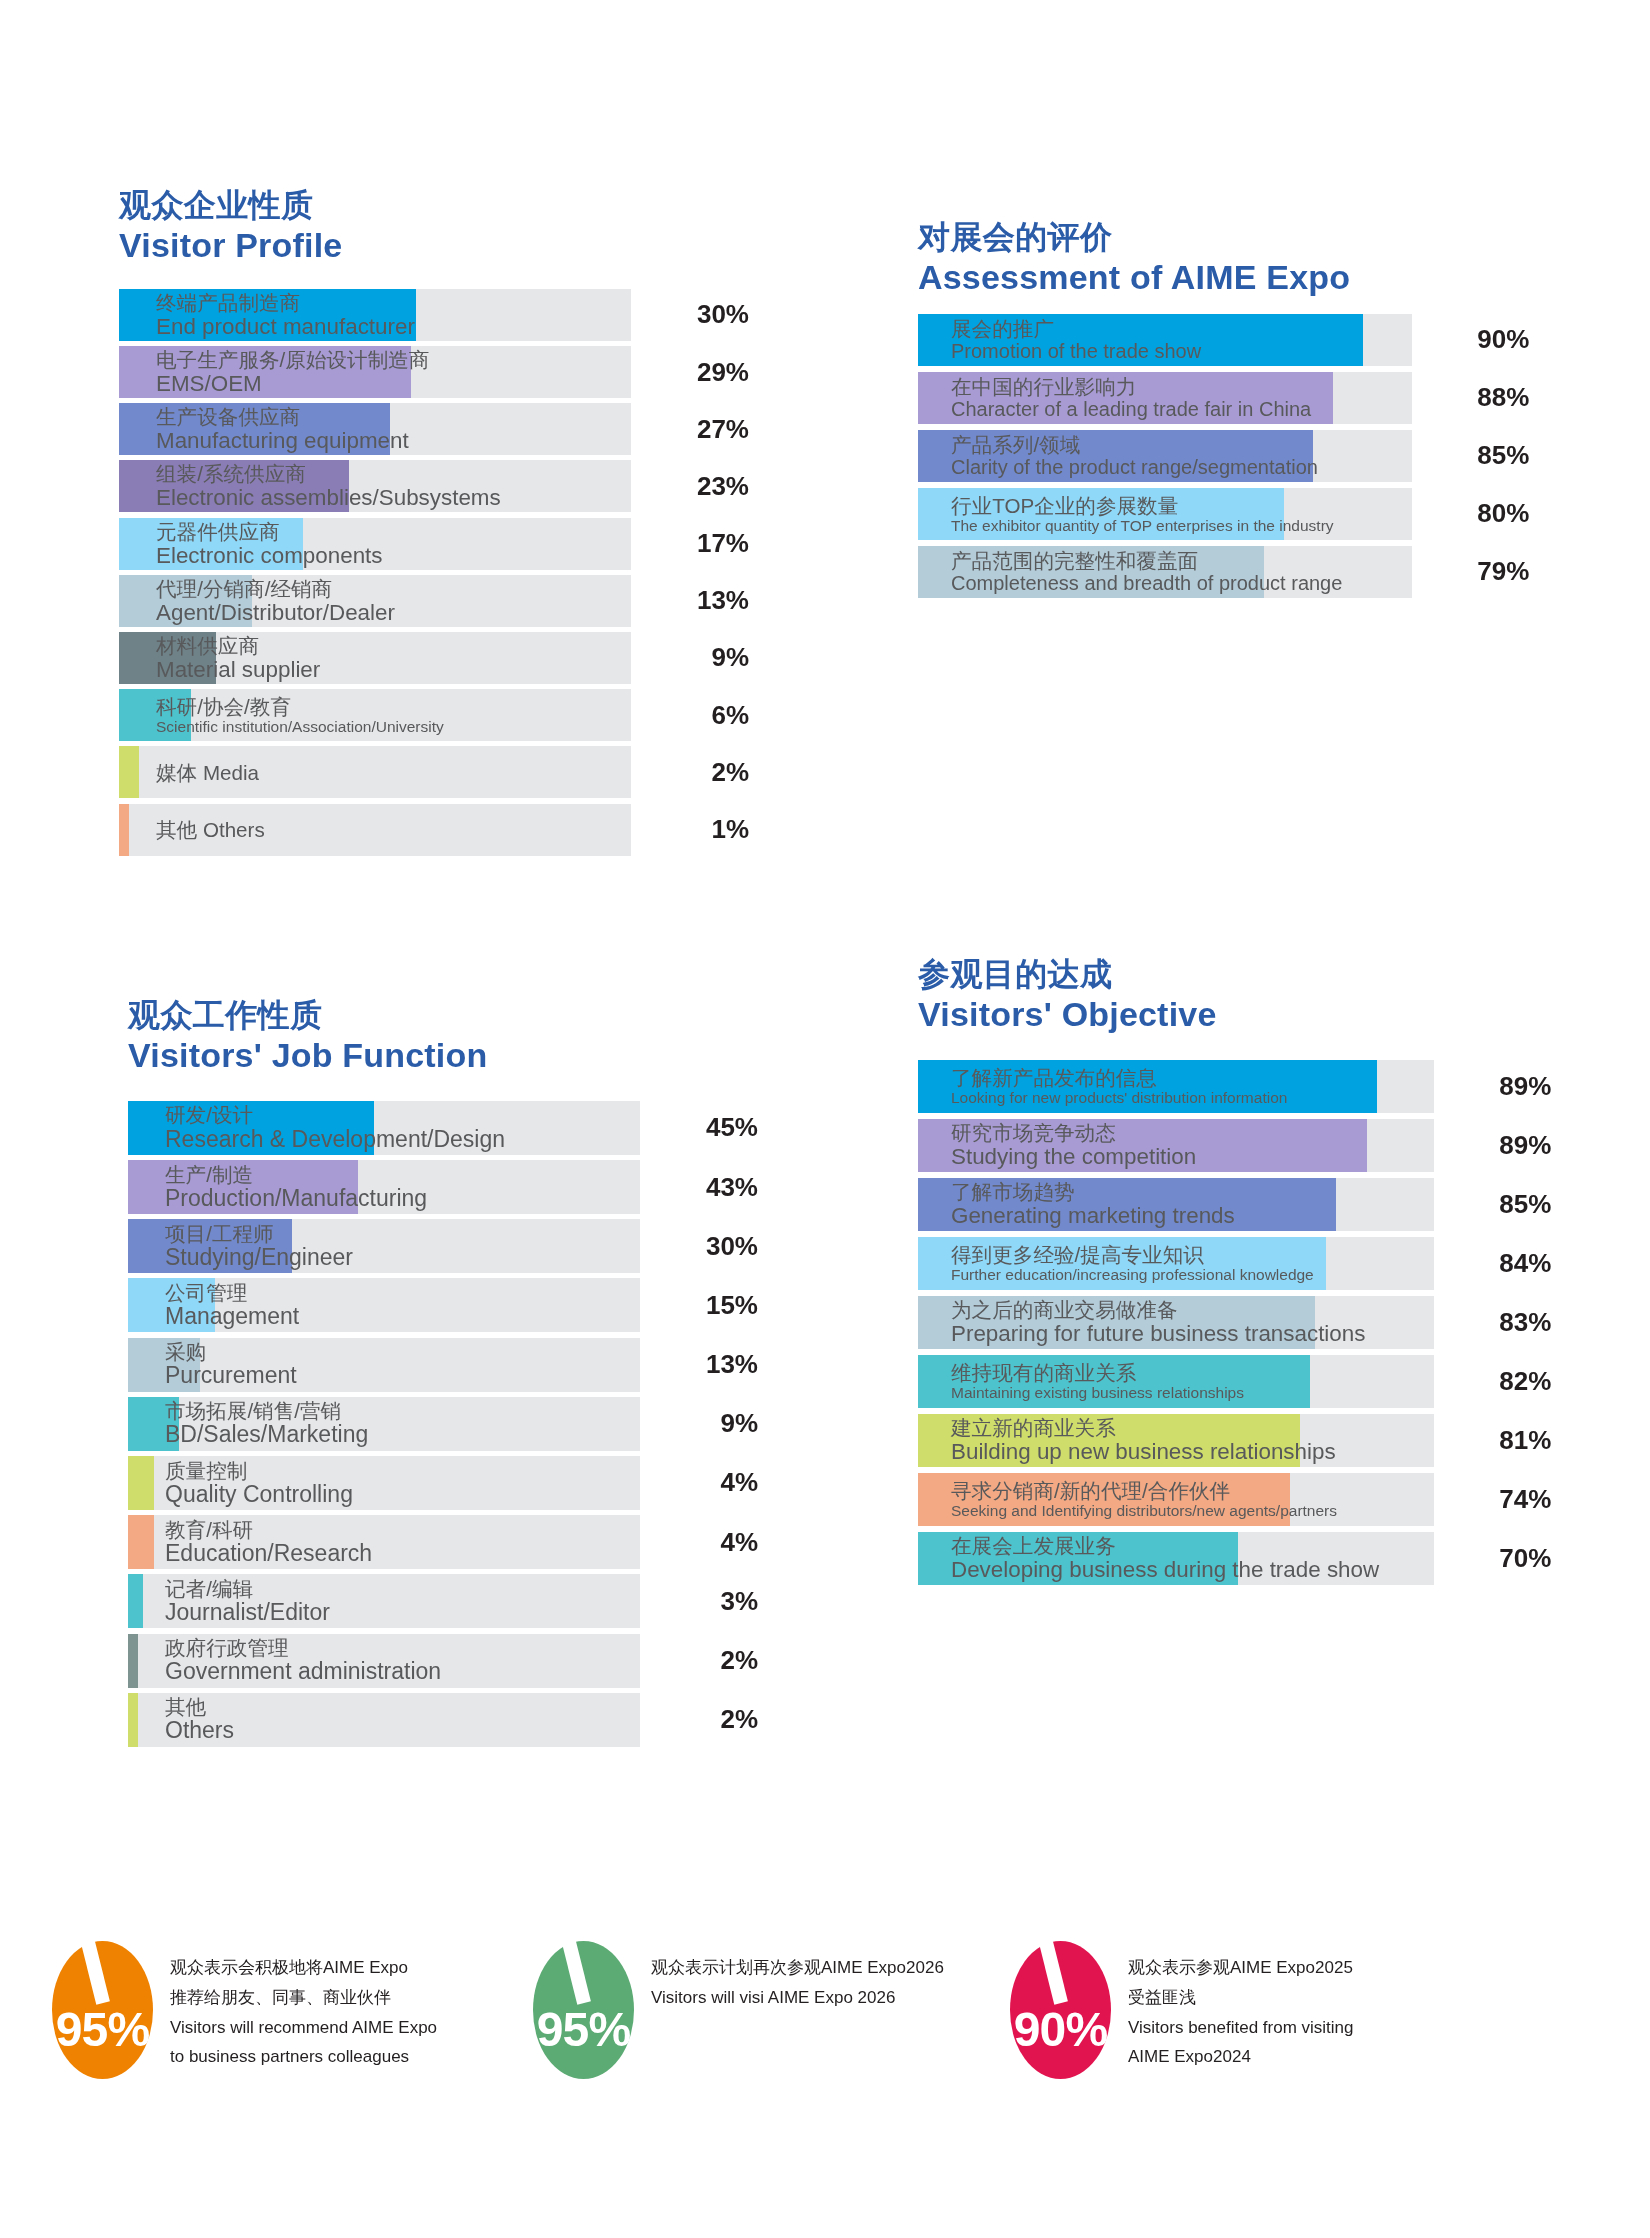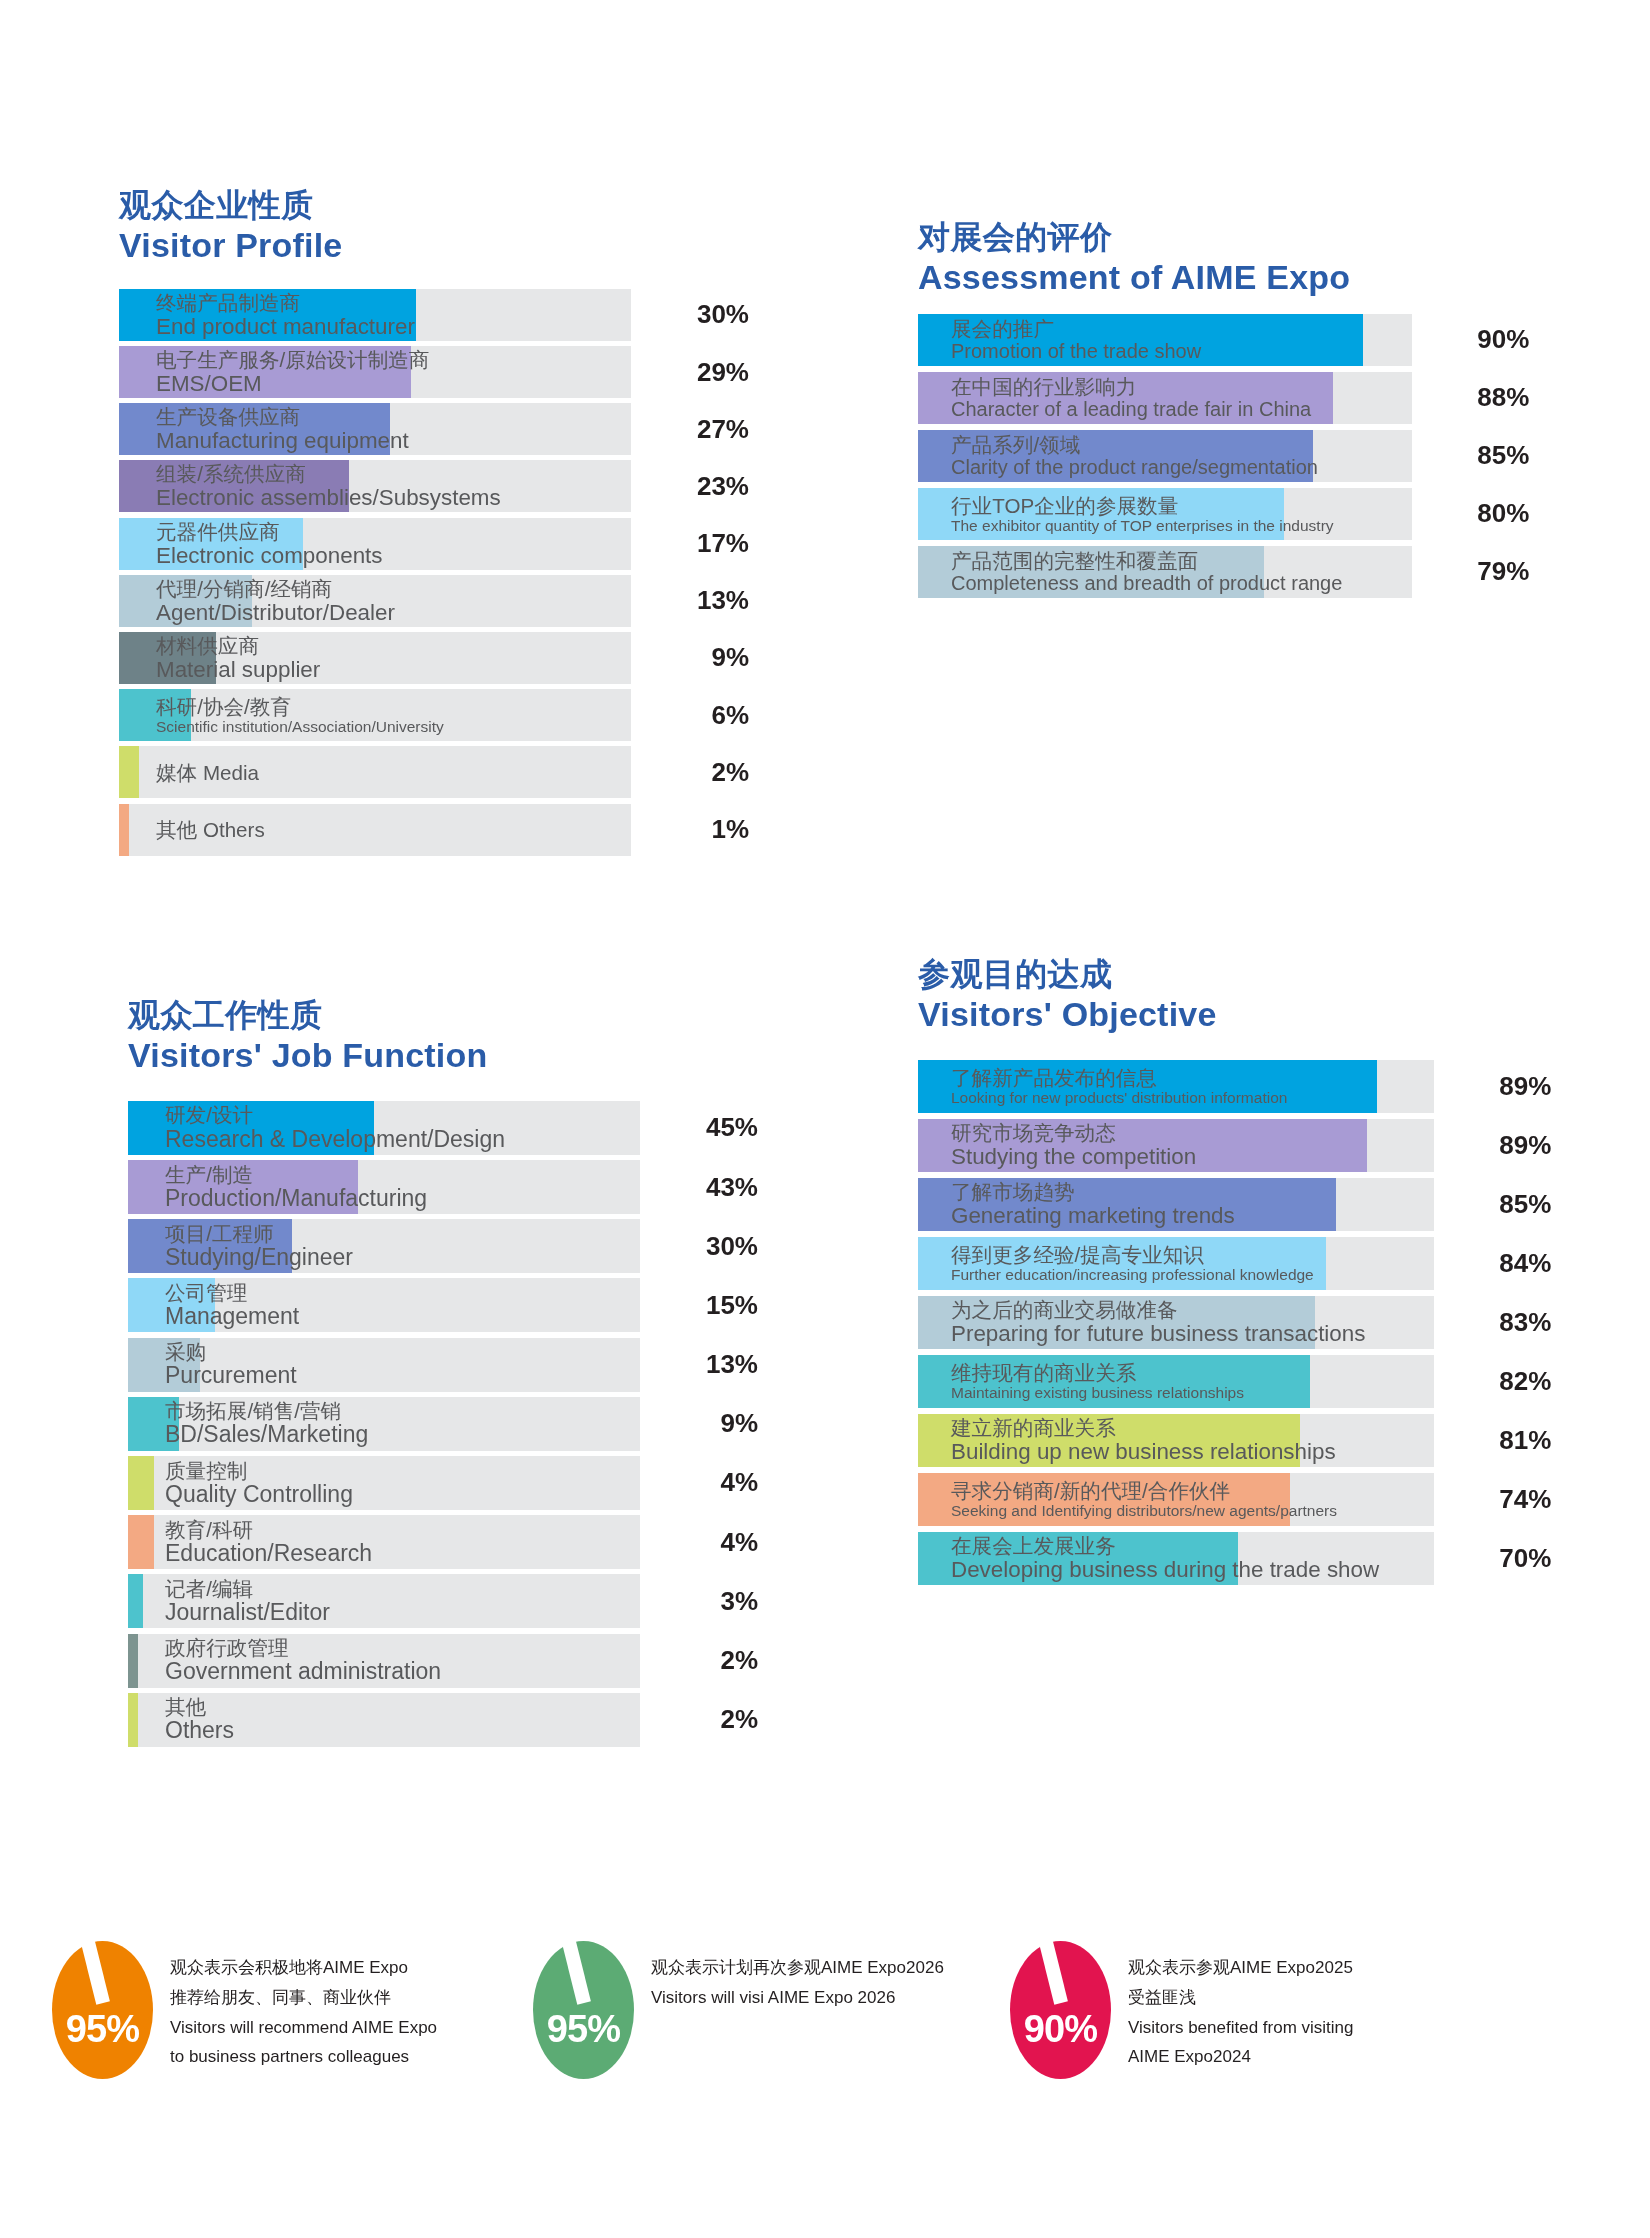--- a/index.html
+++ b/index.html
@@ -104,21 +104,21 @@
     position: absolute;
     left: 50%; top: 0;
     width: 13.8px; height: 62px;
     background: #ffffff;
     transform: translateX(-50%) rotate(-14deg);
     transform-origin: 50% 100%;
   }
   .stat-badge .num {
     position: relative; z-index: 2;
     color: #ffffff; font-weight: bold;
-    font-size: 38px; letter-spacing: -0.9px; margin-top: 39px;
+    font-size: 48px; letter-spacing: -0.9px; margin-top: 39px;
   }
   .stat-text { margin-left: 17px; padding-top: 19px; line-height: 1.75; }
   .stat-text div { font-size: 17px; color: #231f20; white-space: nowrap; }
 </style>
 </head>
 <body>
 
 <div class="page">
 
   <section id="visitor-profile">

